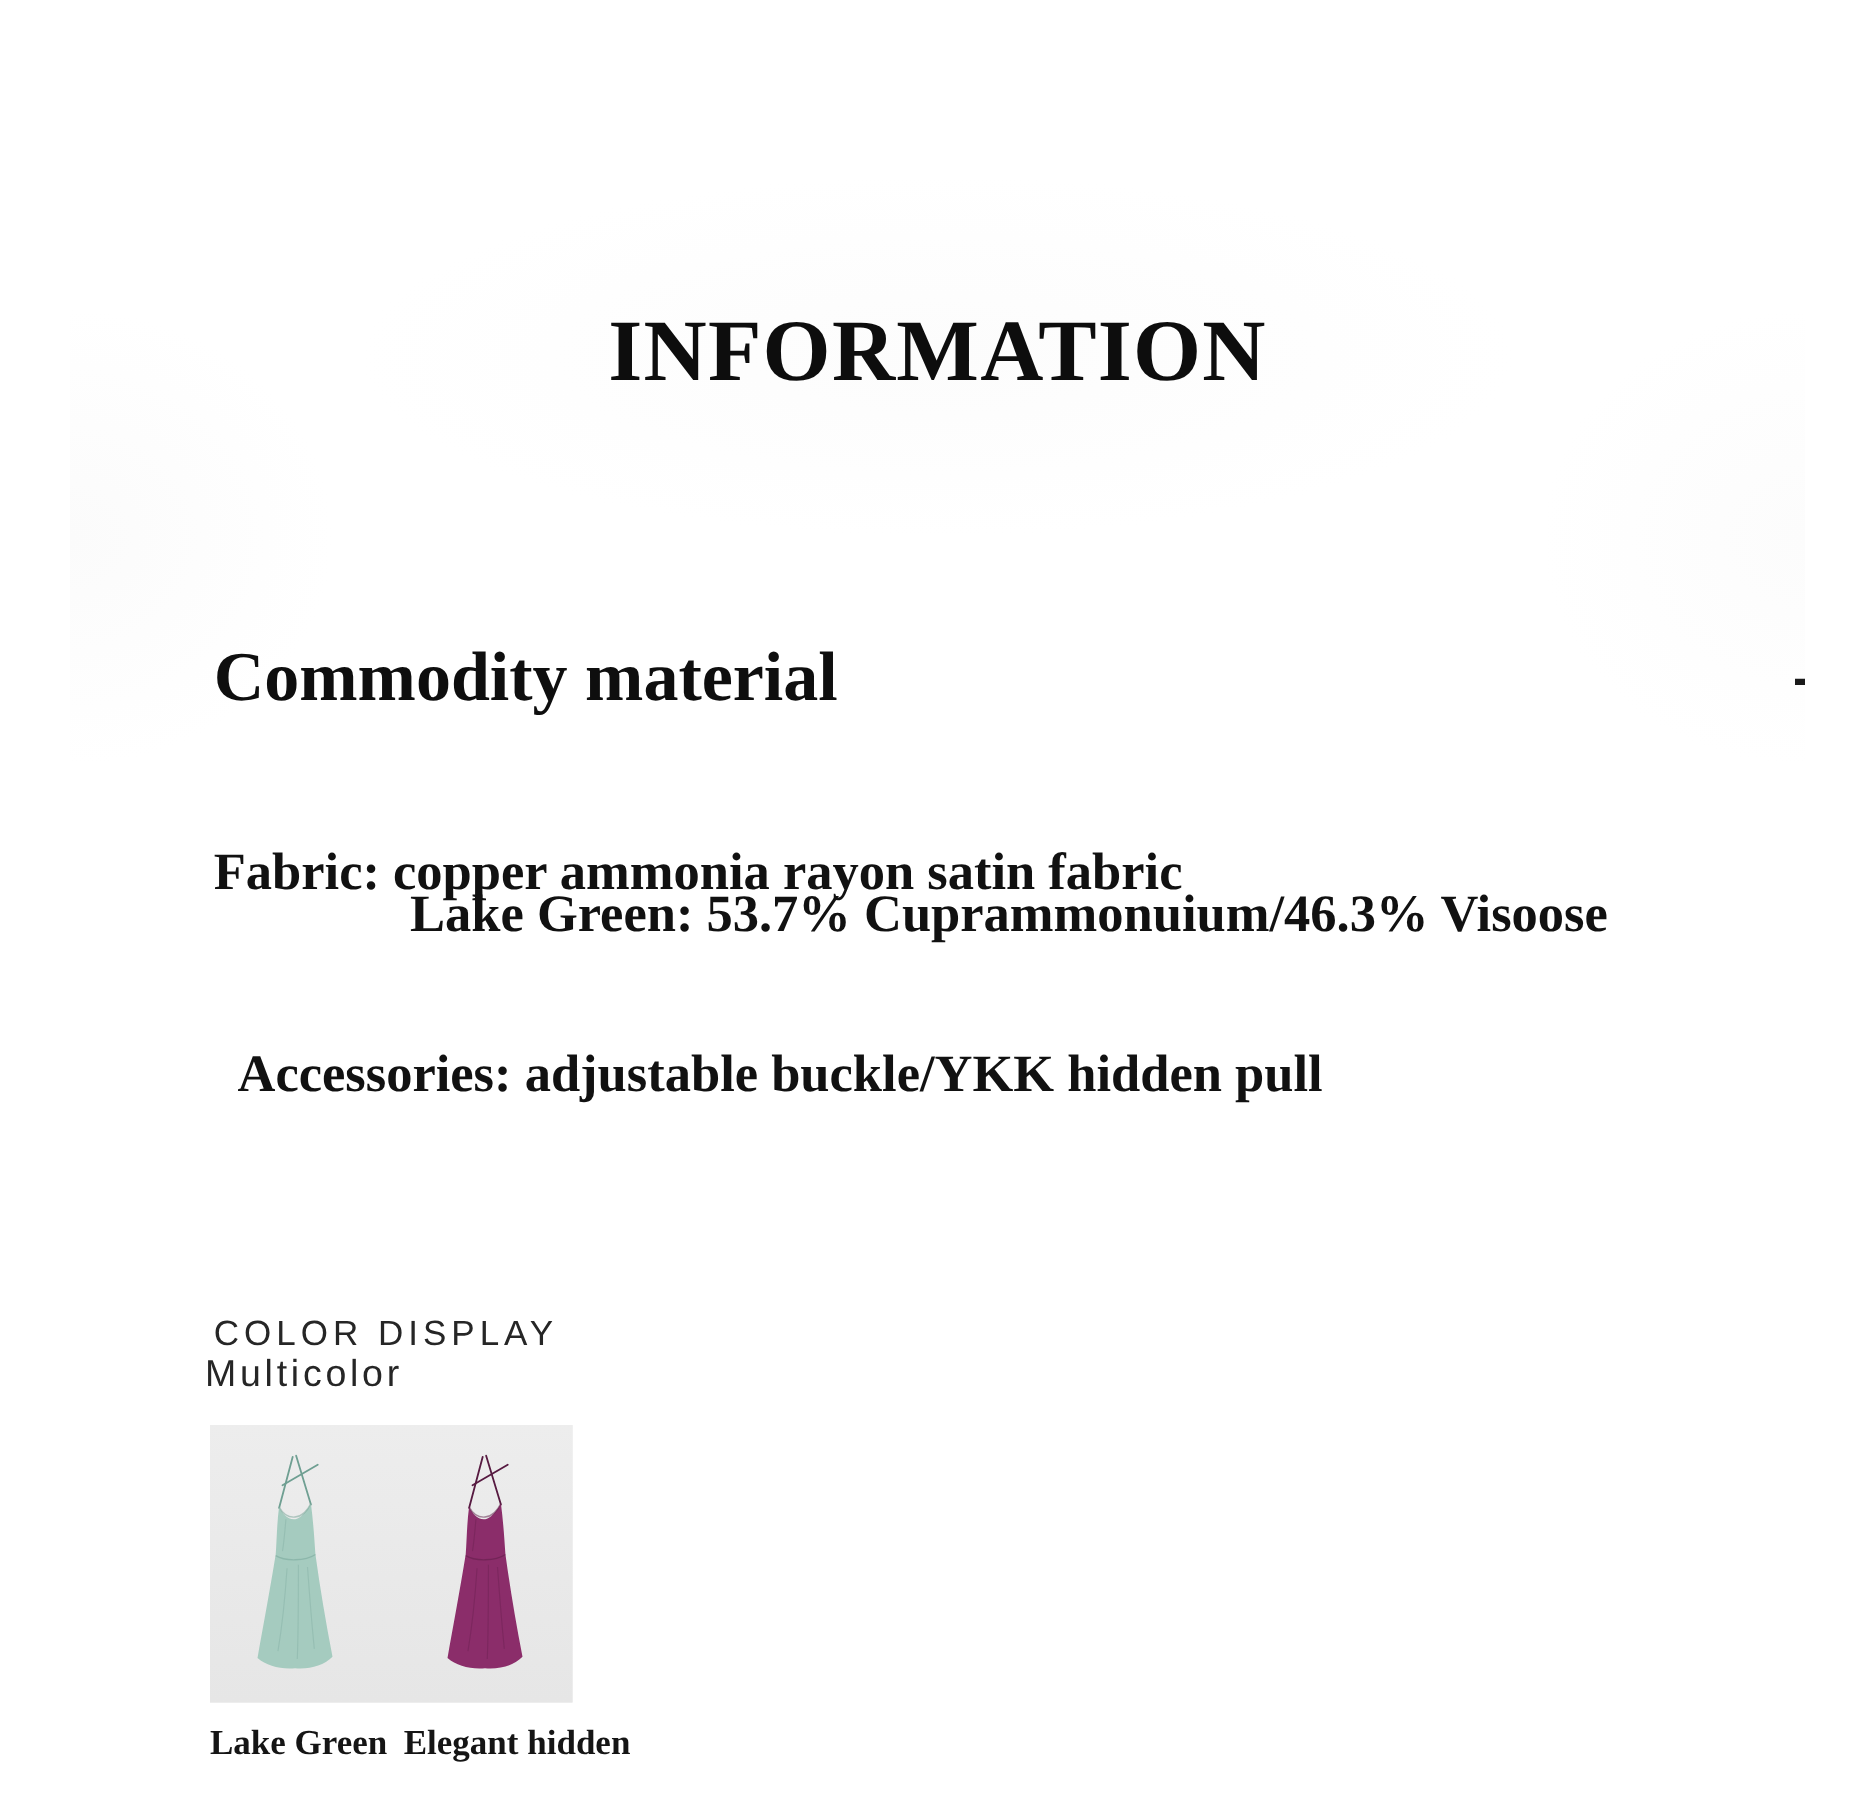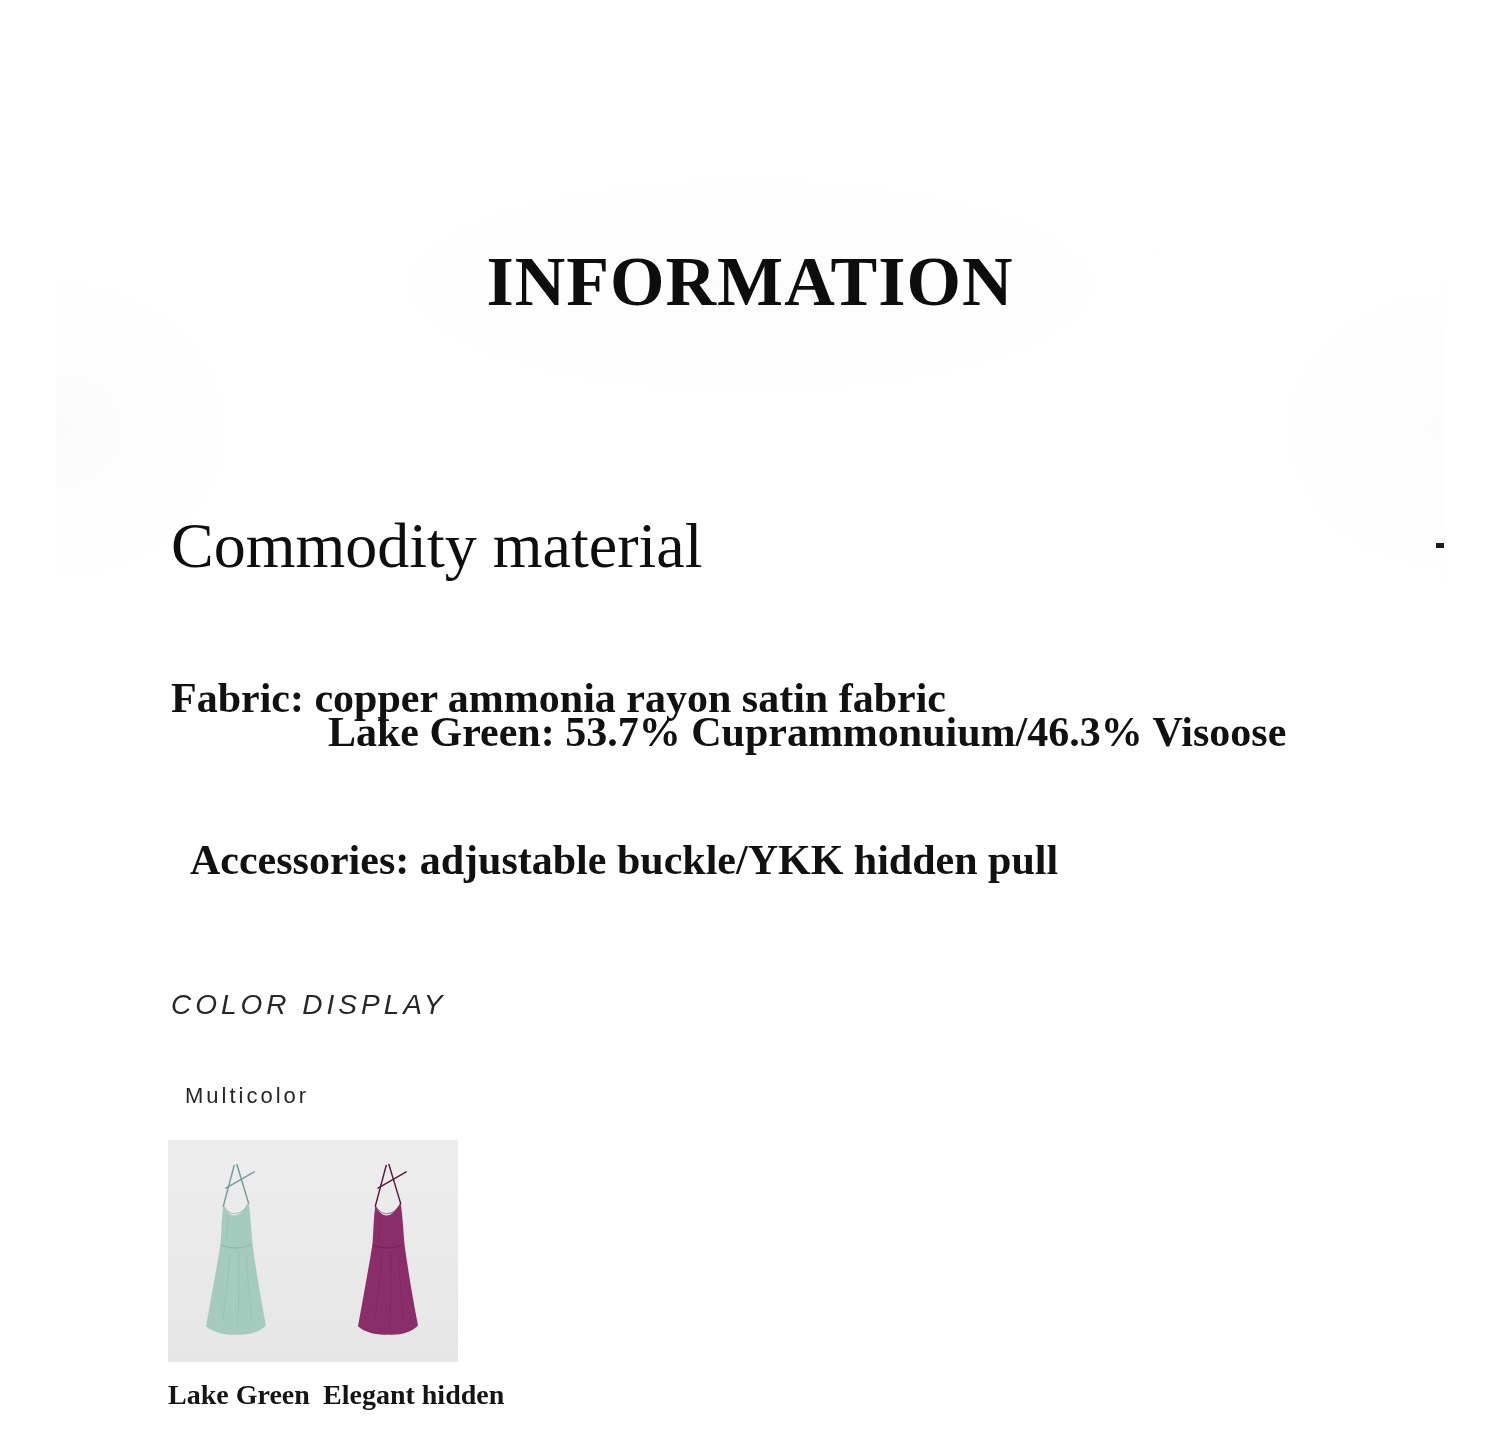--- a/index.html
+++ b/index.html
@@ -29,22 +29,22 @@
     font-size: 70px;
     line-height: 1;
     letter-spacing: 1px;
     color: #0d0d0d;
   }
 
   .section-heading {
     position: absolute;
     top: 514px;
     left: 115px;
-    font-weight: normal;
-    font-size: 64px;
+    font-weight: bold;
+    font-size: 56px;
     line-height: 1;
     color: #0e0e0e;
   }
 
   .collapse-btn {
     position: absolute;
     top: 530px;
     left: 1368px;
     width: 68px;
     height: 30px;
@@ -68,37 +68,36 @@
     line-height: 1;
     color: #111111;
     white-space: nowrap;
   }
   .line.fabric      { top: 657px; left: 115px; margin-top: 20px; }
   .line.composition { top: 711px; left: 272px; text-align: right; }
   .line.accessories { top: 839px; left: 115px; margin-left: 19px; }
 
   .cd-heading {
     position: absolute;
-    top: 991px;
+    top: 1053px;
     left: 115px;
     font-family: "Liberation Sans", "DejaVu Sans", sans-serif;
     font-weight: 500;
     font-size: 28px;
     line-height: 1;
     letter-spacing: 4px;
     color: #262626;
-    font-style: italic;
   }
   .cd-sub {
     position: absolute;
     top: 1085px;
-    left: 129px;
+    left: 108px;
     font-family: "Liberation Sans", "DejaVu Sans", sans-serif;
     font-weight: 500;
-    font-size: 22px;
+    font-size: 30px;
     line-height: 1;
     letter-spacing: 3px;
     color: #262626;
   }
 
   .swatch-photo {
     position: absolute;
     top: 1140px;
     left: 112px;
     width: 290px;

